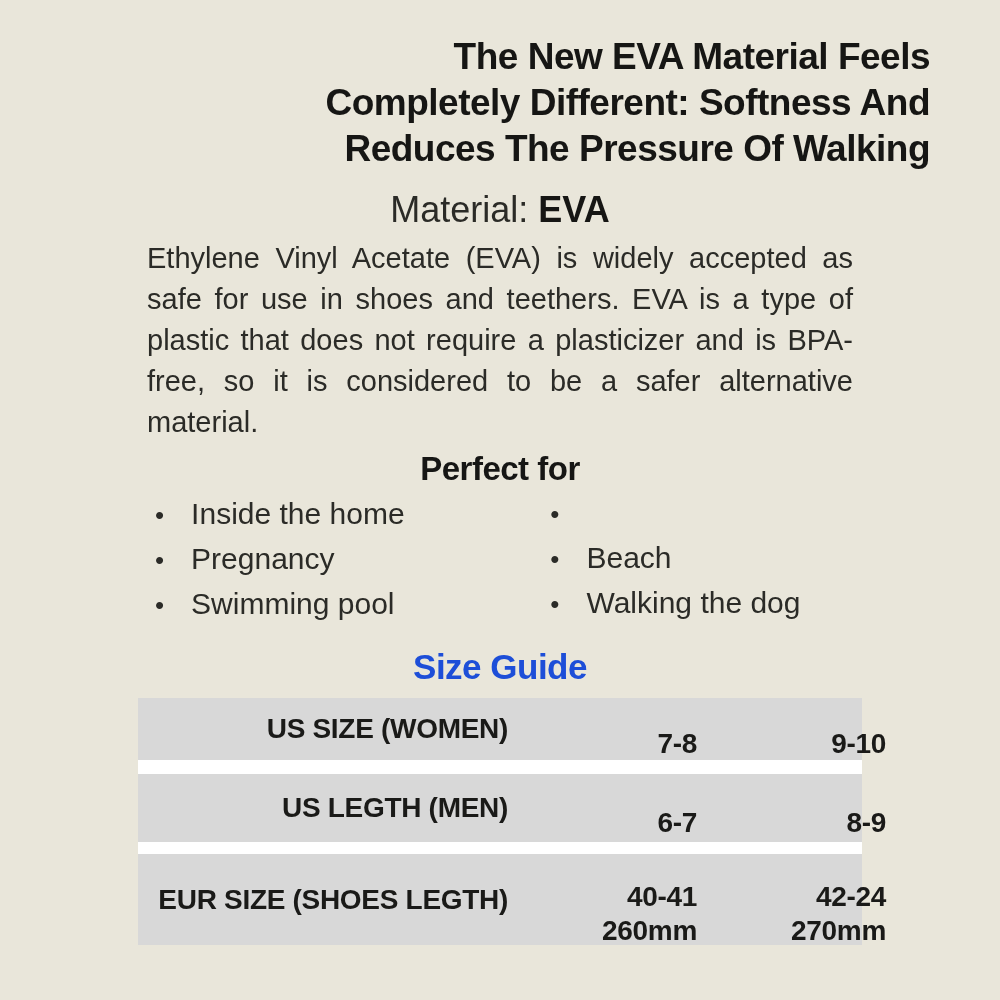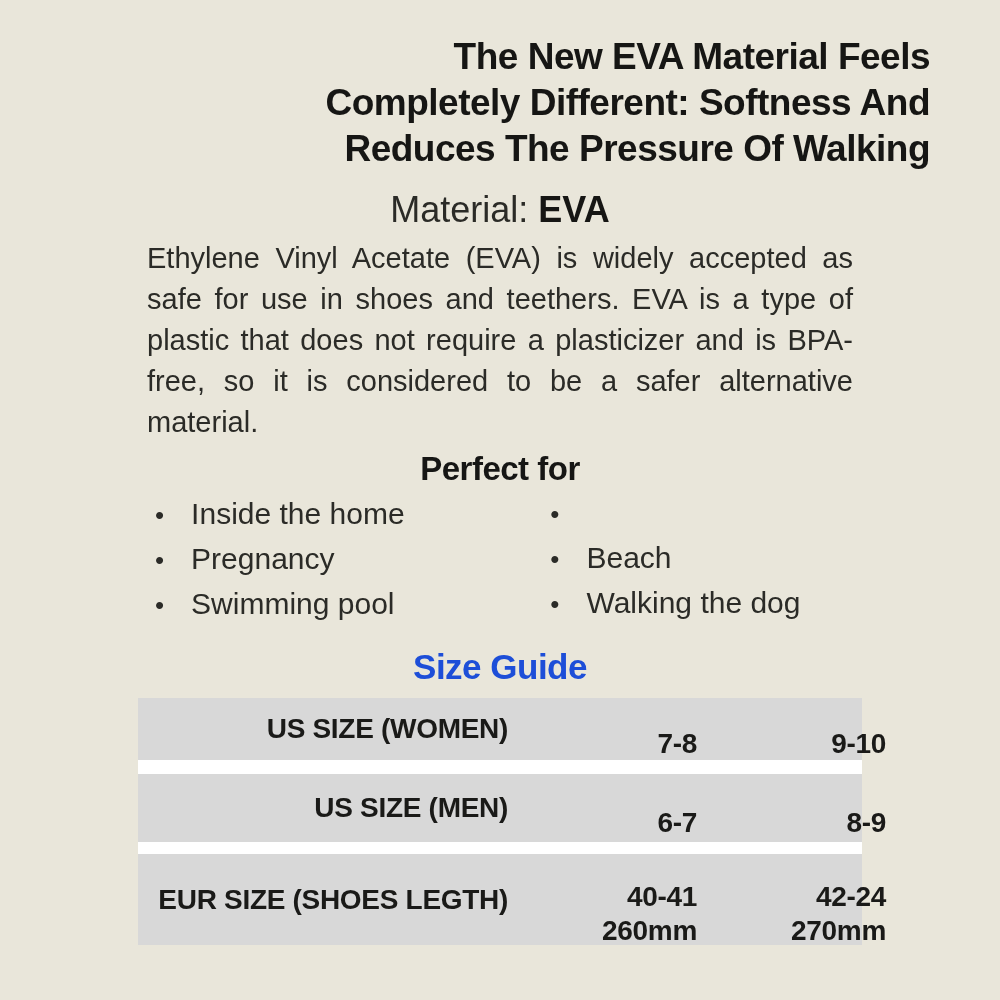--- a/index.html
+++ b/index.html
@@ -168,21 +168,21 @@
 
   <h2 class="size-guide-heading">Size Guide</h2>
 
   <div class="size-table">
     <div class="size-row r1">
       <div class="cell label">US SIZE (WOMEN)</div>
       <div class="cell val">7-8</div>
       <div class="cell val">9-10</div>
     </div>
     <div class="size-row r2">
-      <div class="cell label">US SIZE (MEN)</div>
+      <div class="cell label">US LEGTH (MEN)</div>
       <div class="cell val">6-7</div>
       <div class="cell val">8-9</div>
     </div>
     <div class="size-row r3">
       <div class="cell label">EUR SIZE (SHOES LEGTH)</div>
       <div class="cell val">
         <span class="cell-line">40-41</span>
         <span class="cell-line">260mm</span>
       </div>
       <div class="cell val">

